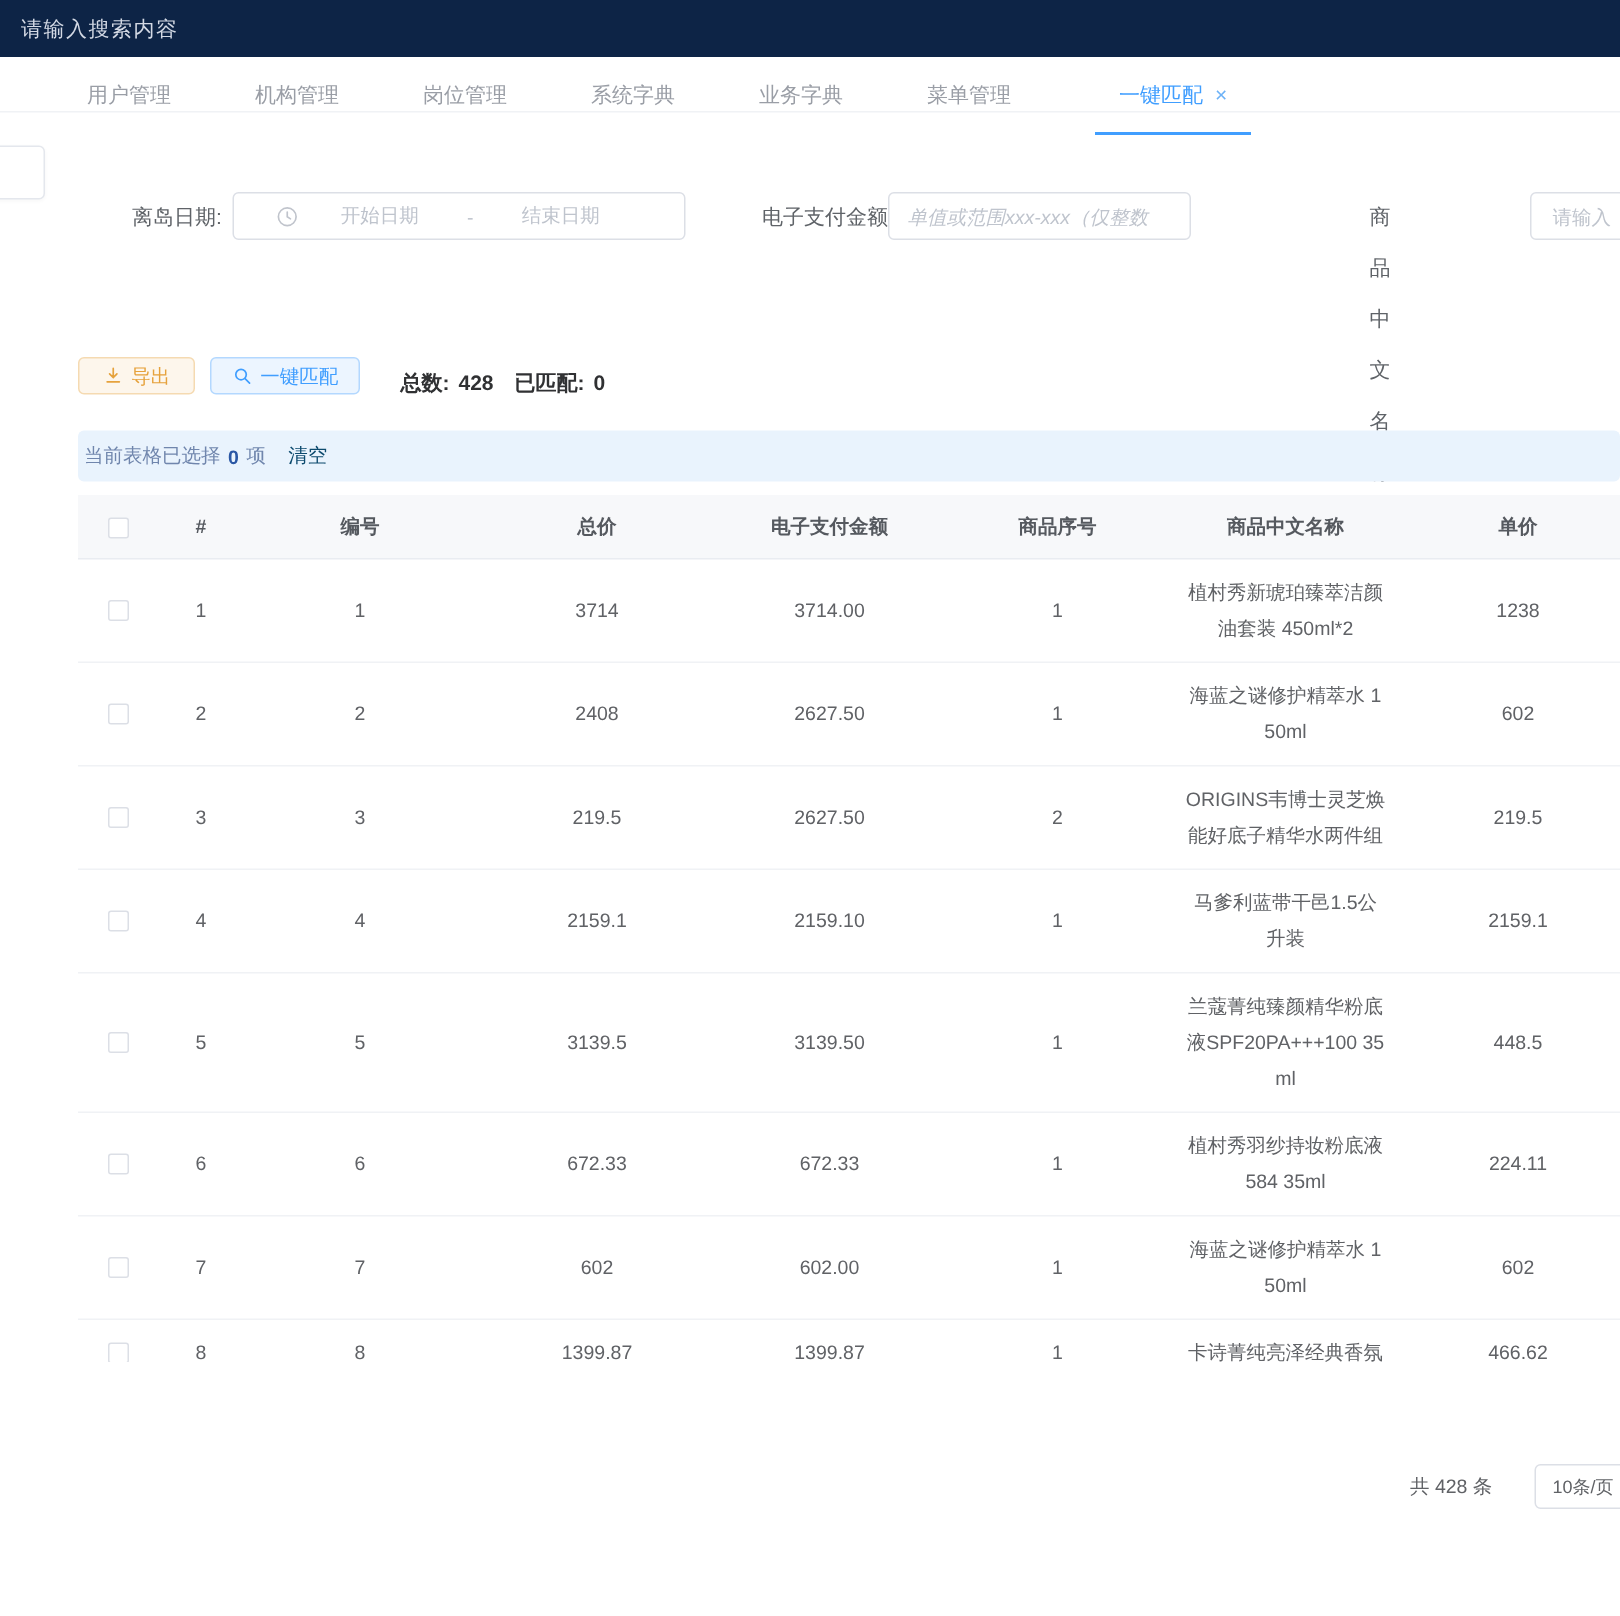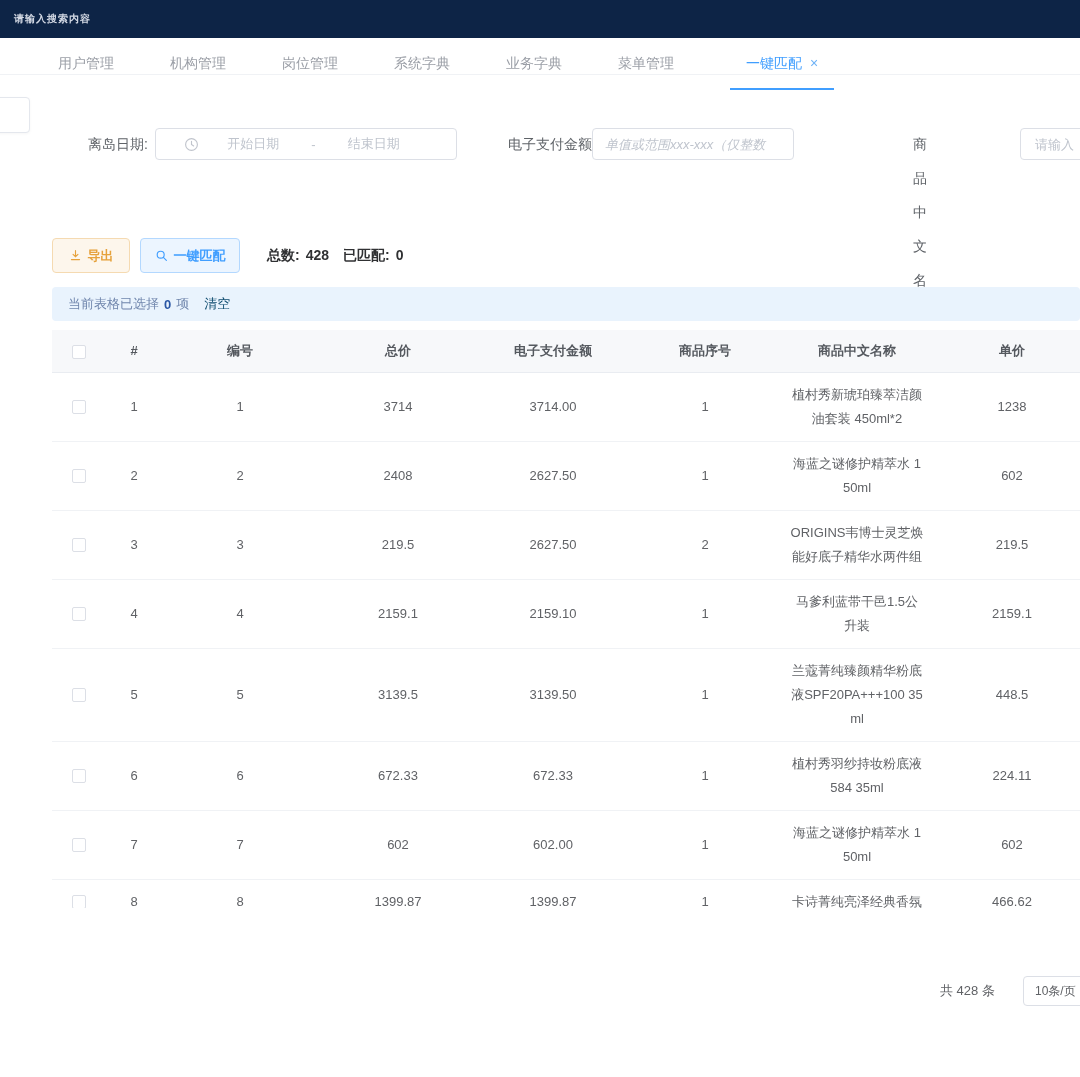--- a/index.html
+++ b/index.html
@@ -3,21 +3,21 @@
 <meta charset="utf-8">
 <style>
   * { margin:0; padding:0; box-sizing:border-box; }
   html,body { width:1080px; height:1077px; overflow:hidden; background:#fff;
     font-family:"Liberation Sans","DejaVu Sans",sans-serif; }
 
   
   .topbar { position:absolute; left:0; top:0; width:1080px; height:38px;
     background:#0d2446; }
   .topbar .search-ph { position:absolute; left:14px; top:0; line-height:38px;
-    font-size:10px; color:#d3d9e4; letter-spacing:1px;font-weight:bold; }
+    font-size:14px; color:#d3d9e4; letter-spacing:1px; }
 
   
   .tabbar { position:absolute; left:0; top:38px; width:1080px; height:37px;
     background:#fff; border-bottom:1px solid #f0f2f5;
     display:flex; align-items:stretch; padding-left:58px; gap:56px; }
   .tab { height:52px; line-height:50px; font-size:14px; color:#9a9ea6;
     cursor:pointer; white-space:nowrap; }
   .tab.active { color:#409eff; border-bottom:2px solid #409eff; padding:0 16px; }
   .tab .close { margin-left:8px; font-size:14px; color:#6db2f7; }
 
@@ -37,33 +37,33 @@
   .date-range .sep { color:#bfc4cd; padding:0 4px; }
   .lbl-epay { left:508px; }
   .inp-epay { left:592px; width:202px; padding:12px 12px;font-style:italic; }
   .lbl-pname { left:913px; }
   .inp-pname { left:1020px; width:150px; padding:0 14px; }
   input.finput::placeholder { color:#bfc4cd; opacity:1; }
   input.finput { outline:none; }
 
   
   .toolbar { position:absolute; left:0; top:238px; width:1080px; height:36px; }
-  .btn { position:absolute; top:0; height:35px; border-radius:4px; font-size:13px;
-    display:flex; align-items:center; justify-content:center; gap:6px; cursor:pointer;font-weight:bold; }
+  .btn { position:absolute; top:0; height:25px; border-radius:4px; font-size:13px;
+    display:flex; align-items:center; justify-content:center; gap:6px; cursor:pointer; }
   .btn-export { left:52px; width:78px; background:#fdf6ec; border:1px solid #f5dab1; color:#e6a23c; }
   .btn-match { left:140px; width:100px; background:#ecf5ff; border:1px solid #b3d8ff; color:#409eff; }
   .stats { position:absolute; left:267px; top:0; line-height:35px; font-size:14px;
     color:#303133; font-weight:600; }
   .stats span { margin-right:6px; }
   .stats .gap { margin-right:14px; }
 
   
   .selbar { position:absolute; left:52px; top:287px; width:1028px; height:34px;
     background:#e9f3fd; border-radius:4px; display:flex; align-items:center;
-    padding-left:16px; font-size:13px; color:#7086ad; gap:5px; }
+    padding-left:4px; font-size:13px; color:#7086ad; gap:5px; }
   .selbar .cnt { color:#2a57a5; font-weight:700; }
   .selbar .clear { color:#0c4a6e; margin-left:10px; cursor:pointer; }
 
   
   .table-wrap { position:absolute; left:52px; top:330px; width:1028px; height:578px;
     overflow:hidden; }
   table { border-collapse:collapse; table-layout:fixed; width:1040px; }
   th { height:42px; background:#f7f8fa; font-size:13px; font-weight:700; color:#55595f;
     text-align:center; border-bottom:1px solid #e9ecf1; }
   td { font-size:13px; color:#606266; text-align:center; padding:10px 8px;

